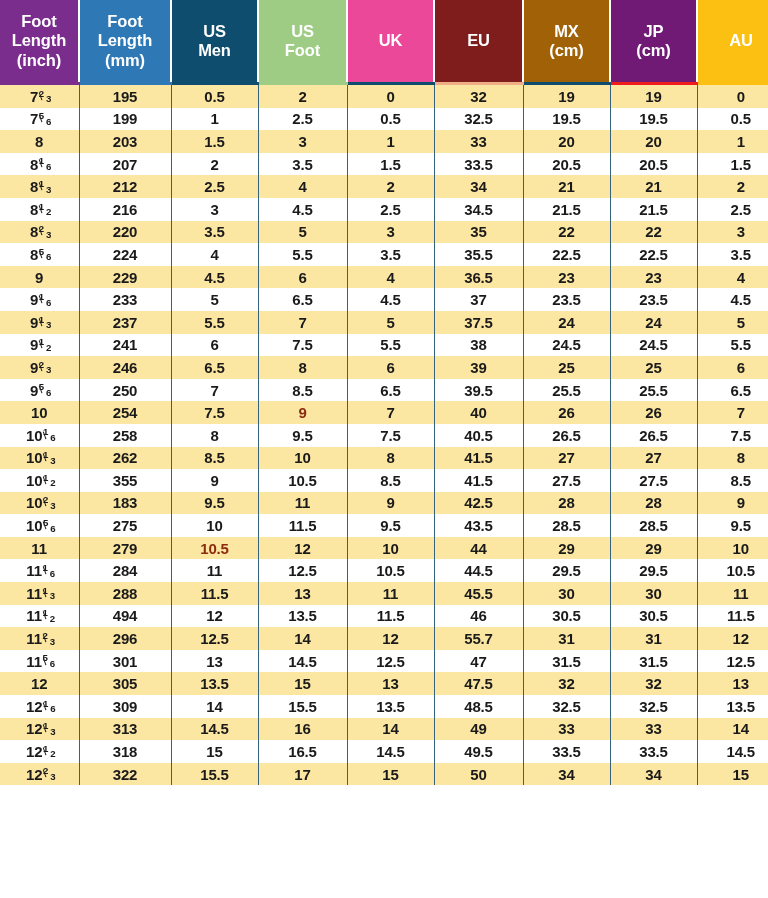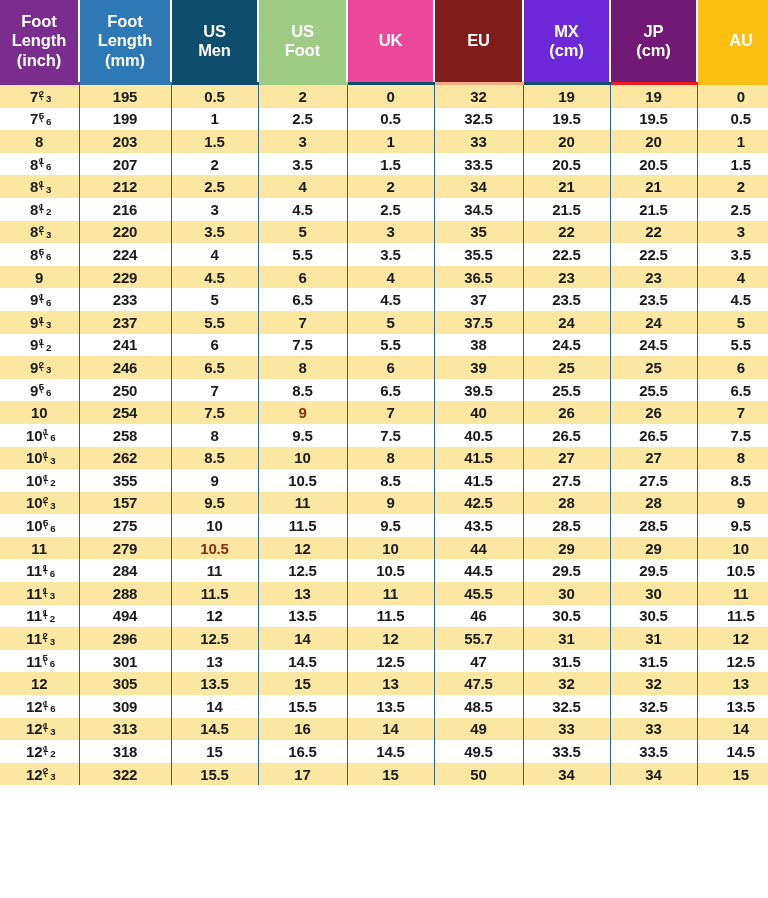--- a/index.html
+++ b/index.html
@@ -115,21 +115,21 @@
         <th style="background: rgb(159, 204, 133); color: rgb(255, 255, 255); width: 87px;">
           <span class="hdr-line">US</span>
           <span class="hdr-line">Foot</span>
         </th>
         <th style="background: #ec4899; color: rgb(255, 255, 255); width: 85px;">
           <span class="hdr-line">UK</span>
         </th>
         <th style="background: #7f1d1d; color: rgb(255, 255, 255); width: 87px;">
           <span class="hdr-line">EU</span>
         </th>
-        <th style="background: #6d28d9; color: rgb(255, 255, 255); width: 85px; text-align: center;">
+        <th style="background: #a16207; color: rgb(255, 255, 255); width: 85px; text-align: center;">
           <span class="hdr-line">MX</span>
           <span class="hdr-line">(cm)</span>
         </th>
         <th style="background: #701a75; color: rgb(255, 255, 255); width: 85px;">
           <span class="hdr-line">JP</span>
           <span class="hdr-line">(cm)</span>
         </th>
         <th style="background: rgb(251, 192, 18); color: rgb(255, 255, 255); width: 86px;">
           <span class="hdr-line">AU</span>
         </th>
@@ -329,21 +329,21 @@
         <td>9</td>
         <td>10.5</td>
         <td>8.5</td>
         <td>41.5</td>
         <td>27.5</td>
         <td>27.5</td>
         <td>8.5</td>
       </tr>
       <tr class="stripe">
         <td>10<span class="frac"><span class="num">2</span><span class="bar"></span><span class="den">3</span></span></td>
-        <td>157</td>
+        <td>183</td>
         <td>9.5</td>
         <td>11</td>
         <td>9</td>
         <td>42.5</td>
         <td>28</td>
         <td>28</td>
         <td>9</td>
       </tr>
       <tr class="plain">
         <td>10<span class="frac"><span class="num">5</span><span class="bar"></span><span class="den">6</span></span></td>

